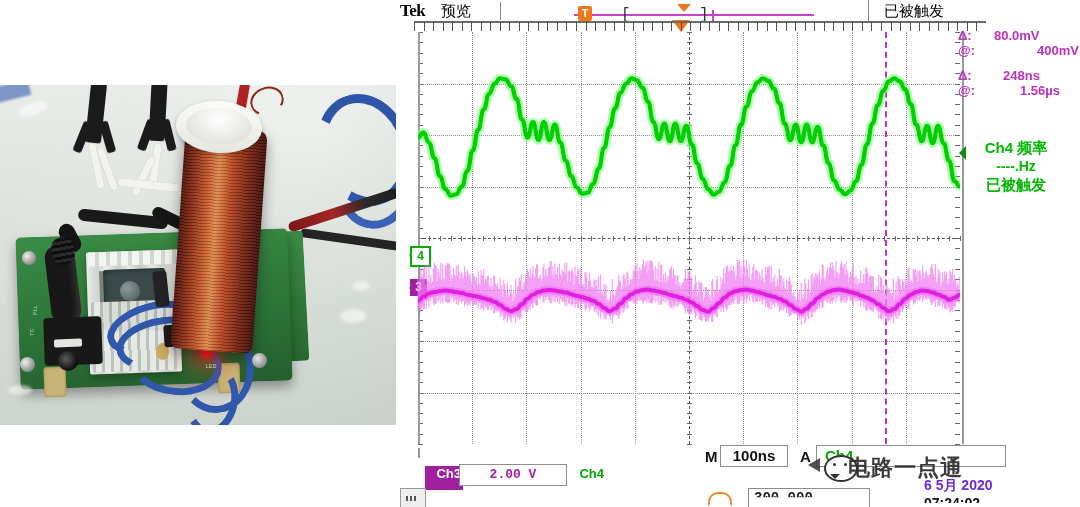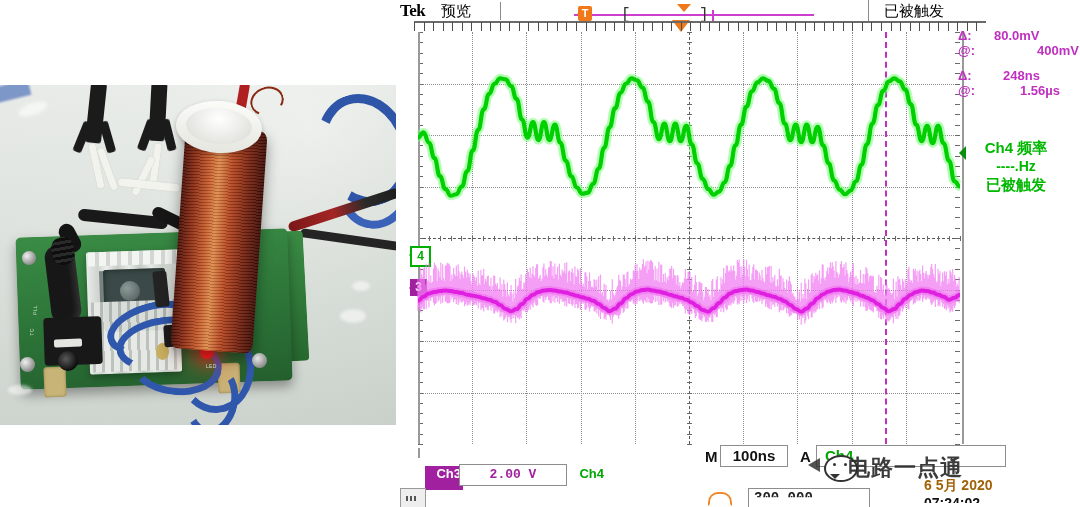--- a/index.html
+++ b/index.html
@@ -196,21 +196,21 @@
   #numtxt{position:absolute;left:358px;top:38px;font:bold 14px "Liberation Mono",monospace;color:#222;
      clip-path:inset(0 0 55% 0);}
   
   #wm{position:absolute;left:452px;top:1px;font:bold 22px "Liberation Sans",sans-serif;color:#2b2b2b;
       opacity:.92;letter-spacing:1px;}
   #wmb{position:absolute;left:428px;top:3px;width:30px;height:23px;border:2px solid #333;border-radius:50%;background:#fff;}
   #wmb2{position:absolute;left:434px;top:22px;width:0;height:0;border:5px solid transparent;border-top-color:#333;}
   #wmb3{position:absolute;left:412px;top:6px;width:0;height:0;
       border-top:7px solid transparent;border-bottom:7px solid transparent;border-right:12px solid #333;opacity:.85;}
   .wmdot{position:absolute;width:3px;height:3px;border-radius:50%;background:#333;top:11px;}
-  #dt1{position:absolute;left:528px;top:25px;font:bold 14px "Liberation Sans",sans-serif;color:#a16207;}
+  #dt1{position:absolute;left:528px;top:25px;font:bold 14px "Liberation Sans",sans-serif;color:#6d28d9;}
   #dt2{position:absolute;left:528px;top:43px;font:bold 14px "Liberation Sans",sans-serif;color:#111;
       clip-path:inset(0 0 50% 0);}
 </style>
 </head>
 <body>
 
 <div id="photo">
   <div class="ph" id="desk"></div>
   <div class="ph" id="deskshade"></div>
   <div class="ph" id="bstrip"></div>

